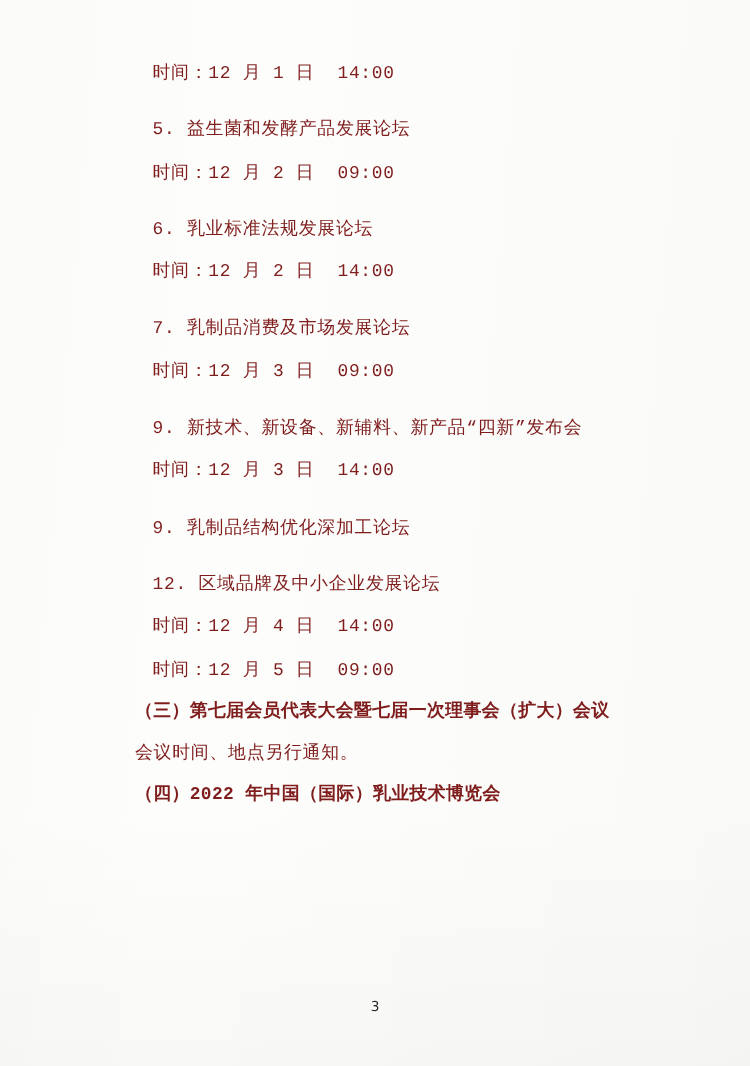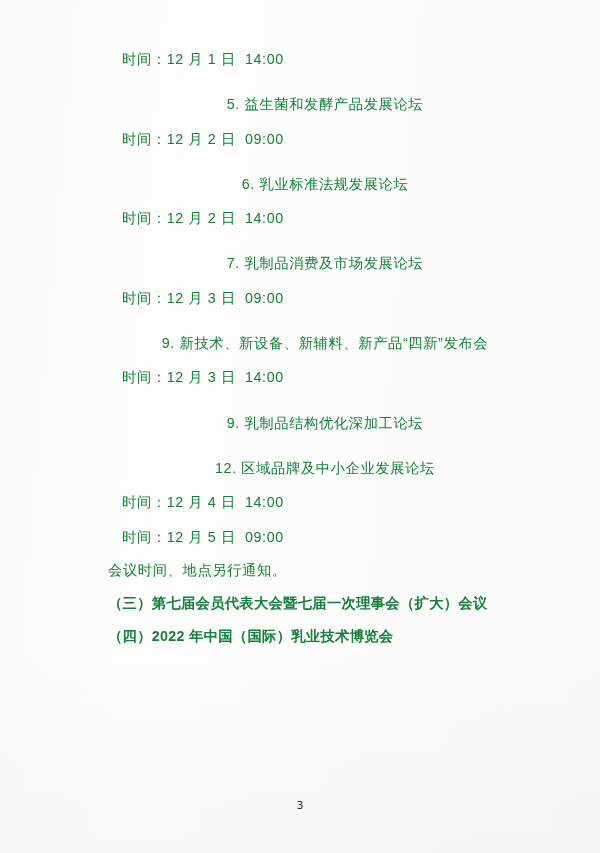--- a/index.html
+++ b/index.html
@@ -34,37 +34,36 @@
   .content {
     position: absolute;
     left: 108px;
     top: 52px;
     width: 420px;
   }
   .line {
     font-size: 14.3px;
     line-height: 1.0;
     letter-spacing: 0.6px;
-    color: #15803d;
+    color: #7f1d1d;
     white-space: pre;
     margin: 0;
-    font-family: Liberation Sans, sans-serif;
+    font-family: Liberation Mono, monospace;
   }
   .gap-item {
     margin-top: 31px;
   }
   .gap-time {
     margin-top: 20px;
   }
   .gap-tight {
     margin-top: 19px;
   }
   .indent1 {
     padding-left: 14px;
-    text-align: center;
   }
   .indent-time {
     padding-left: 14px;
   }
   .noindent {
     padding-left: 0;
   }
   .bold {
     font-weight: bold;
     letter-spacing: 0.3px;
@@ -104,20 +103,20 @@
     <div class="line indent1 gap-item">9. 新技术、新设备、新辅料、新产品“四新”发布会</div>
     <div class="line indent-time gap-time">时间：12 月 3 日  14:00</div>
 
     <div class="line indent1 gap-item">9. 乳制品结构优化深加工论坛</div>
 
     <div class="line indent1 gap-item">12. 区域品牌及中小企业发展论坛</div>
     <div class="line indent-time gap-time">时间：12 月 4 日  14:00</div>
 
     <div class="line indent-time gap-time">时间：12 月 5 日  09:00</div>
 
+    <div class="line noindent bold gap-tight">（三）第七届会员代表大会暨七届一次理事会（扩大）会议</div>
     <div class="line noindent gap-tight">会议时间、地点另行通知。</div>
-    <div class="line noindent bold gap-tight">（三）第七届会员代表大会暨七届一次理事会（扩大）会议</div>
     <div class="line noindent bold gap-tight">（四）2022 年中国（国际）乳业技术博览会</div>
 
   </div>
 
   <div class="pagenum">3</div>
 </div>
 
 </body></html>

